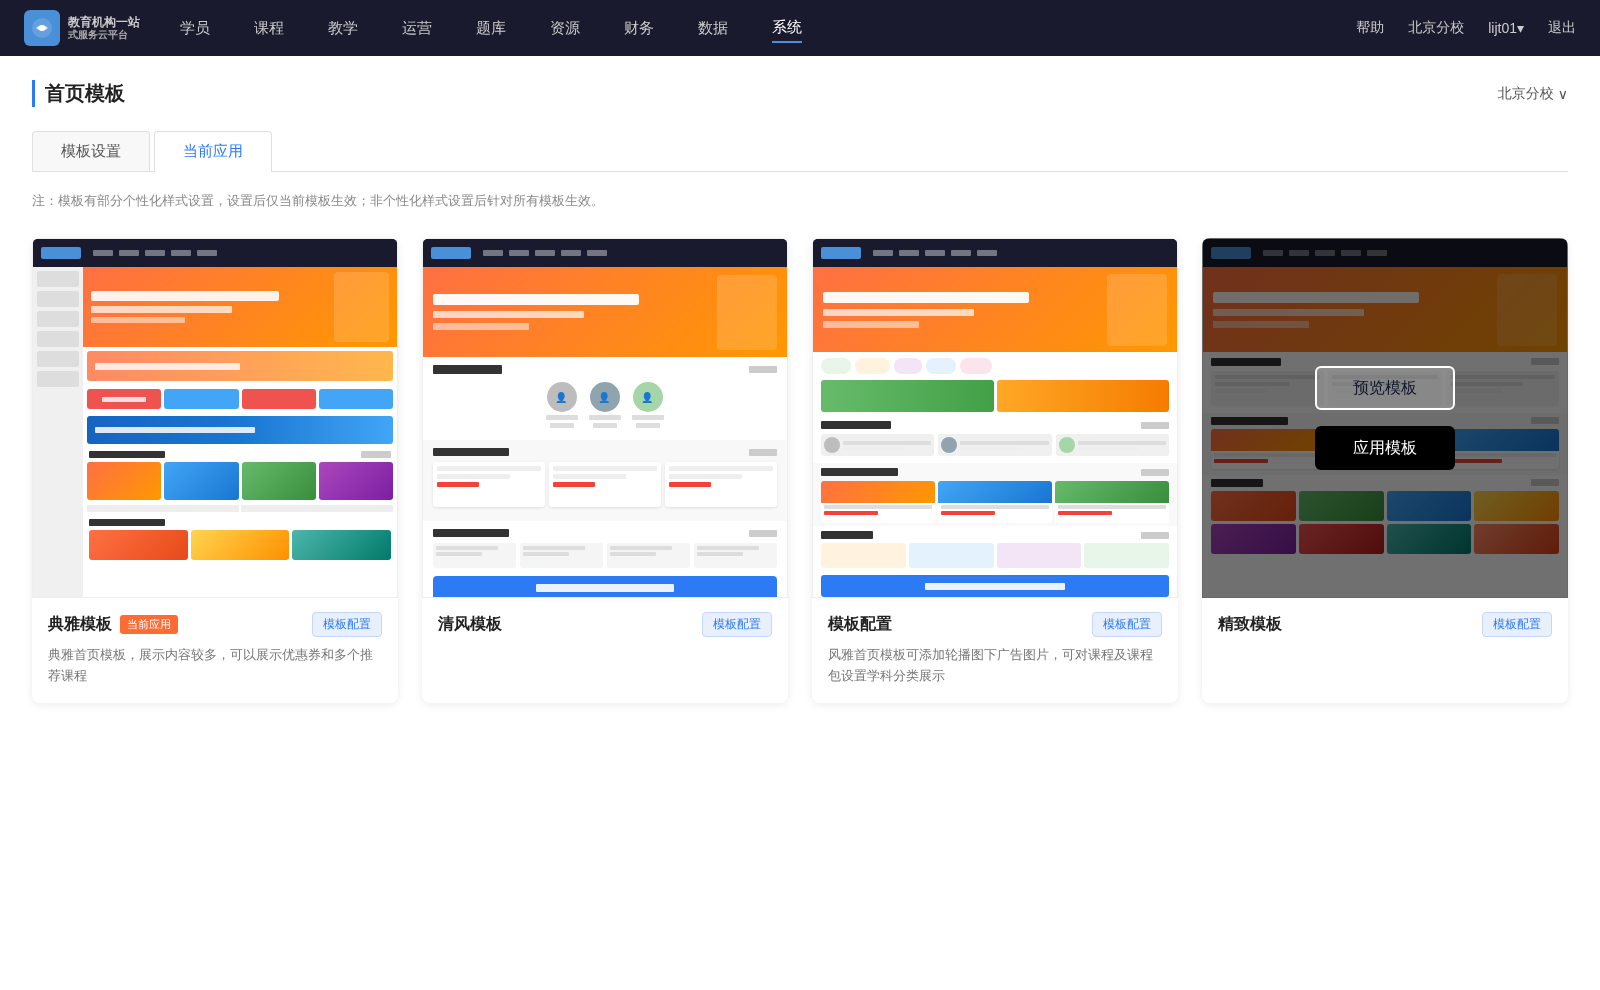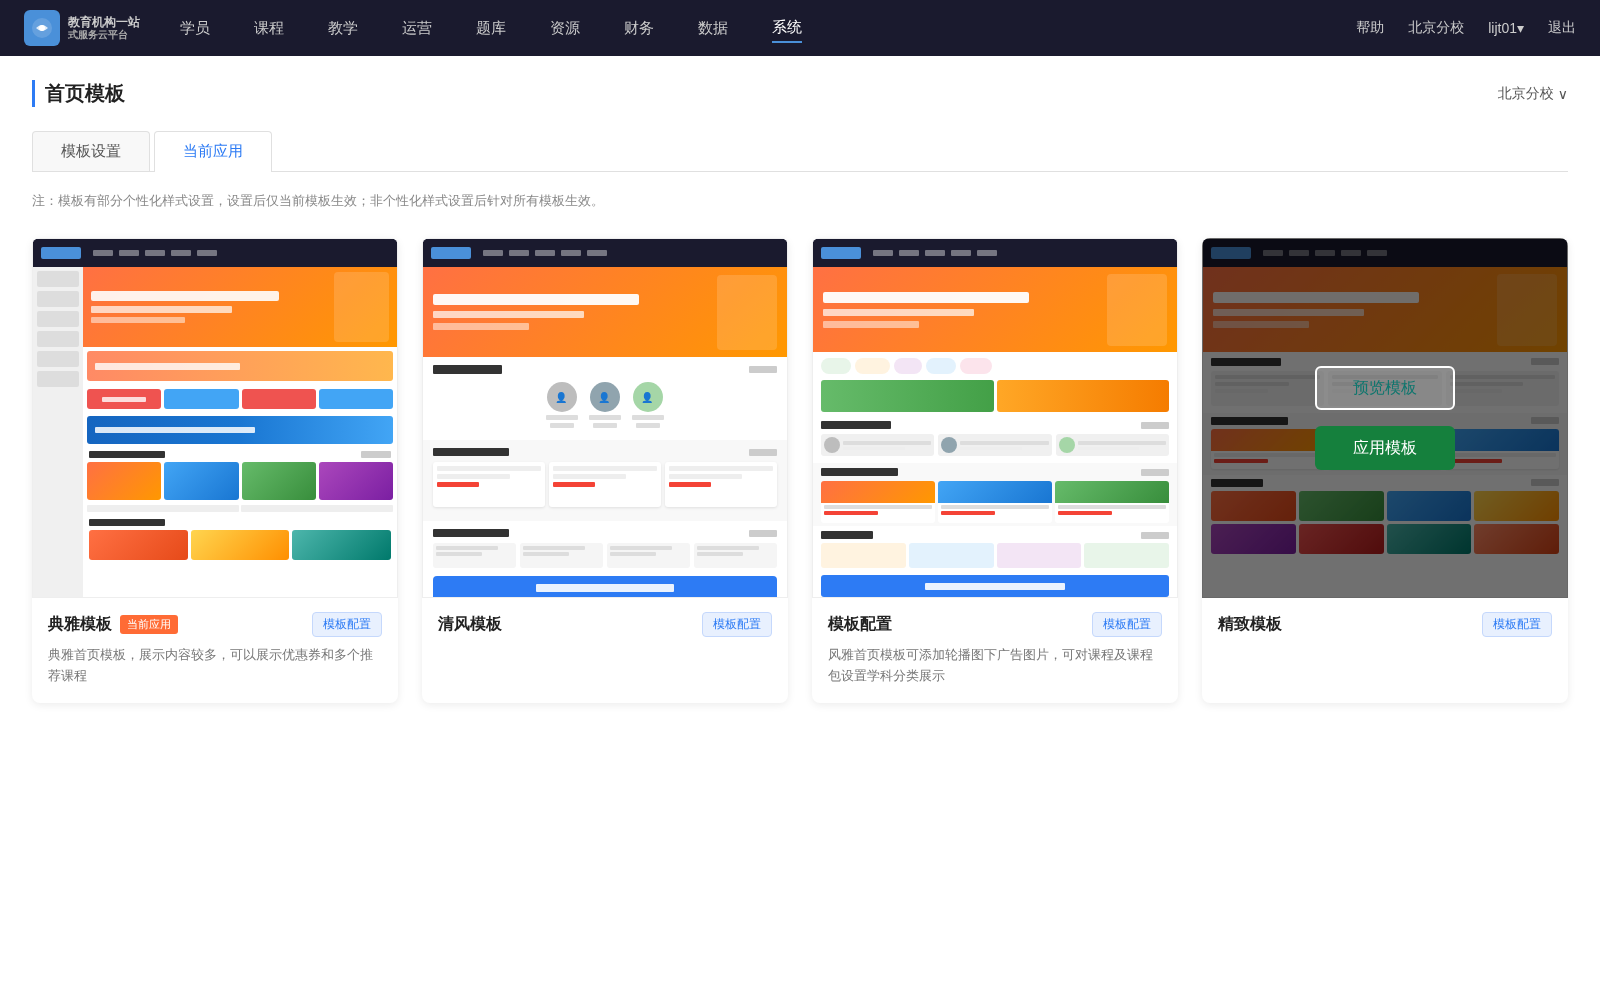--- a/index.html
+++ b/index.html
@@ -40,22 +40,22 @@
     
     .template-grid { display: grid; grid-template-columns: repeat(4, 1fr); gap: 24px; }
 
     
     .template-card { background: white; border-radius: 8px; overflow: hidden; box-shadow: 0 2px 8px rgba(0,0,0,0.08); }
     .template-preview { position: relative; width: 100%; height: 360px; overflow: hidden; background: #f0f0f0; cursor: pointer; }
 
     
     .template-preview-overlay { position: absolute; top: 0; left: 0; right: 0; bottom: 0; background: rgba(0,0,0,0.45); display: flex; flex-direction: column; align-items: center; justify-content: center; gap: 16px; }
     .overlay-btn { width: 140px; height: 44px; border-radius: 6px; font-size: 16px; font-weight: 500; cursor: pointer; border: none; display: flex; align-items: center; justify-content: center; }
-    .overlay-btn-preview { background: rgba(255,255,255,0.2); color: #0f766e; border: 2px solid white; }
-    .overlay-btn-apply { background: #15803d; color: white; }
+    .overlay-btn-preview { background: rgba(255,255,255,0.2); color: #0f172a; border: 2px solid white; }
+    .overlay-btn-apply { background: #000000; color: white; }
 
     
     .card-footer { padding: 14px 16px 16px; }
     .card-title-row { display: flex; align-items: center; justify-content: space-between; margin-bottom: 8px; }
     .card-title { font-size: 16px; font-weight: 600; color: #222; }
     .card-title-badges { display: flex; align-items: center; gap: 8px; }
     .badge-current { background: #ff6b35; color: white; font-size: 11px; padding: 2px 7px; border-radius: 3px; }
     .badge-config { background: #e8f0fe; color: #2d7bf4; font-size: 12px; padding: 3px 10px; border-radius: 4px; cursor: pointer; border: 1px solid #c5d8fc; }
     .card-desc { font-size: 13px; color: #777; line-height: 1.6; }
 

